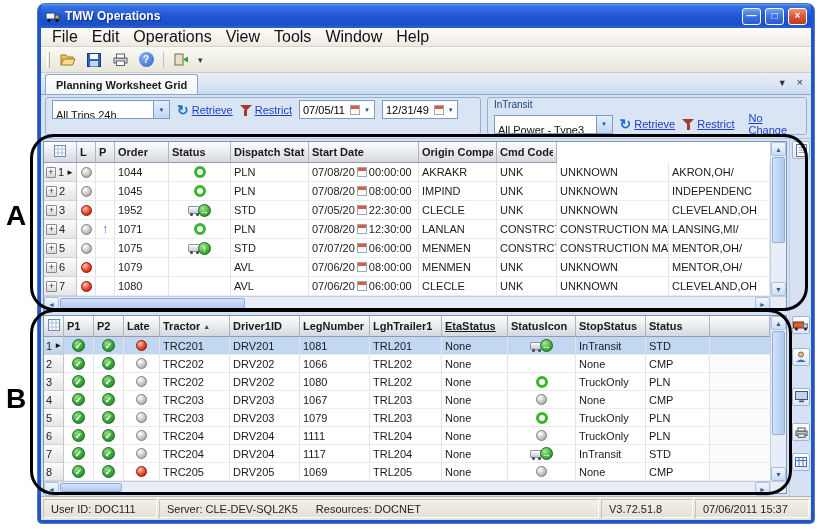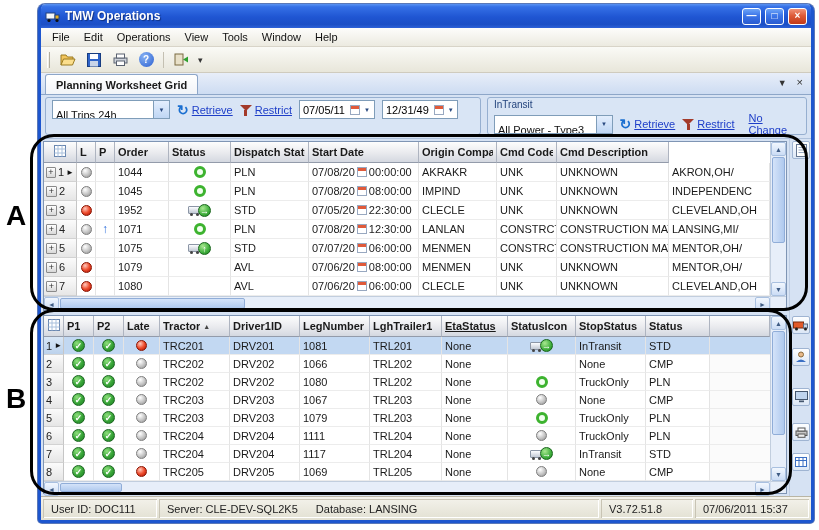--- a/index.html
+++ b/index.html
@@ -17,21 +17,21 @@
   .app-icon{display:flex;align-items:center}
   .title-text{color:#fff;font-weight:bold;font-size:12px;flex:1;
     text-shadow:1px 1px 1px #10307E;white-space:nowrap;overflow:hidden}
   .winbtn{width:19px;height:17px;border-radius:3px;border:1px solid #fff;display:flex;
     align-items:center;justify-content:center;color:#fff;font-size:10px;font-weight:bold;line-height:1}
   .winbtn.min,.winbtn.max{background:linear-gradient(180deg,#6EA5F8,#3B74E8 45%,#2B5CD0)}
   .winbtn.close{background:linear-gradient(180deg,#F09278,#DD5A38 45%,#C23A18)}
 
   .menubar{height:19px;flex:0 0 19px;display:flex;align-items:center;padding-left:4px;
     background:linear-gradient(180deg,#FDFDFB,#ECEAE0);border-bottom:1px solid #D8D4C8}
-  .menu-item{padding:14px 7px;font-size:11px;color:#111;white-space:nowrap}
+  .menu-item{padding:14px 7px;font-size:16px;color:#111;white-space:nowrap}
 
   .toolbar{height:26px;flex:0 0 26px;display:flex;align-items:center;gap:4px;padding:0 6px;
     background:linear-gradient(180deg,#FAFAF6,#E8E6DA);border-bottom:1px solid #CFCBBE}
   .grip{width:3px;height:16px;border-left:1px solid #fff;border-right:1px solid #B0AC9E;margin-right:3px}
   .tool-btn{width:22px;height:20px;display:flex;align-items:center;justify-content:center;border-radius:2px}
   .tsep{width:1px;height:16px;background:#C4C0B2;margin:0 2px}
   .help-badge{width:15px;height:15px;border-radius:50%;text-align:center;line-height:15px;
     background:radial-gradient(circle at 35% 30%,#86B2F4,#2B5FD0);color:#fff;font-size:10px;font-weight:bold}
   .tb-overflow{font-size:9px;color:#333;margin-left:2px}
 
@@ -308,23 +308,20 @@
                   </div>
                   <div class="hc" style="width: 110px;">
                     <span class="header-label">Start Date</span>
                   </div>
                   <div class="hc" style="width: 78px;">
                     <span class="header-label">Origin Compan</span>
                   </div>
                   <div class="hc" style="width: 60px;">
                     <span class="header-label">Cmd Code</span>
                   </div>
-                  <div class="hc" style="width: 112px;">
-                    <span class="header-label">Cmd Description</span>
-                  </div>
                 </div>
               <div class="grid-rows">
                   <div class="grow" style="height: 19px;">
                     <div class="c rowhead" style="width: 33px;">
                       <span class="expander">+</span>
                       <span class="rownum">1</span>
                       <span class="marker">►</span>
                     </div>
                     <div class="c center" style="width: 19px;">
                       <span class="ball gray"></span>
@@ -1032,21 +1029,21 @@
               <line x1="8" y1="0.5" x2="8" y2="9.5" stroke="#3A6FC4"></line>
             </svg>
         </span>
       </div>
     </div>
 
     <div class="statusbar">
       <div class="sb-sec" style="width:114px">User ID: DOC111</div>
       <div class="sb-sec sb-flex">
         <span>Server: CLE-DEV-SQL2K5</span>
-        <span>Database: LANSING</span>
+        <span>Resources: DOCNET</span>
       </div>
       <div class="sb-sec" style="width:92px">V3.72.51.8</div>
       <div class="sb-sec" style="width:114px">07/06/2011 15:37</div>
     </div>
 
   </div>
 
   <div class="ann-box" id="annA"></div>
   <div class="ann-letter" id="annALetter">A</div>
   <div class="ann-box" id="annB"></div>

